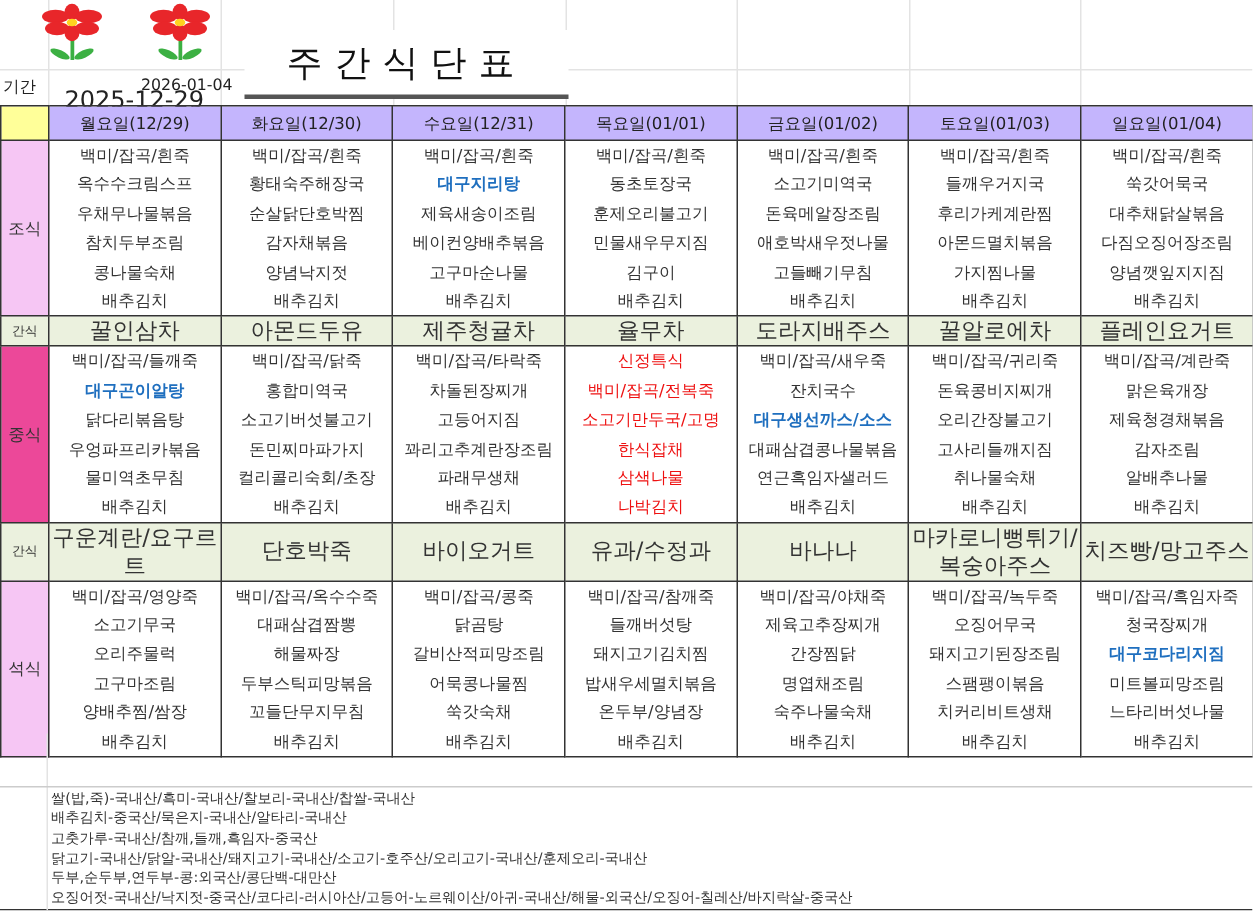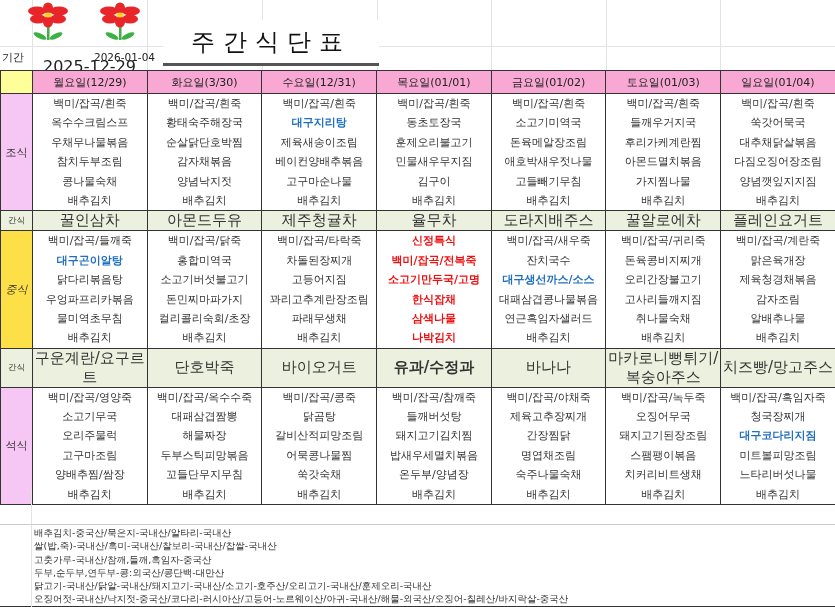--- a/index.html
+++ b/index.html
@@ -16,32 +16,32 @@
     font-family: "DejaVu Serif", serif; font-size: 24px; letter-spacing: 8px; color: #111; background: #fff; margin-top: 20px; }
 
   .period-label { position: absolute; left: 2px; top: 50px; font-size: 11px; color: #222; }
   .period-start { position: absolute; left: 43px; top: 57px; font-size: 16px; color: #222; }
   .period-end { position: absolute; left: 94px; top: 51px; font-size: 10.5px; color: #222; }
 
   table.menu { position: absolute; left: 0; top: 70px; border-collapse: collapse; table-layout: fixed; width: 835px; }
   table.menu td, table.menu th { border: 1px solid #333; text-align: center; vertical-align: middle; padding: 0; }
   col.lab { width: 32px; }
   col.day { width: 114.7px; }
-  th.dayhead { background: #f9a8d4; height: 23px; font-size: 11px; font-weight: normal; color: #222; border-top: 2px solid #333; margin-top: 23px; }
+  th.dayhead { background: #c4b5fd; height: 23px; font-size: 11px; font-weight: normal; color: #222; border-top: 2px solid #333; margin-top: 23px; }
   th.corner { background: #ffff99; border-top: 2px solid #333; }
   td.meal-label { font-size: 11px; color: #333; }
   td.lbl-breakfast { background: #f6c6f4; }
-  td.lbl-lunch { background: #fde047; font-style: italic; }
+  td.lbl-lunch { background: #ec4899; }
   td.lbl-dinner { background: #f6c6f4; }
   td.lbl-snack { background: #ebf1de; font-size: 8.5px; }
   td.snack { background: #ebf1de; height: 17px; font-size: 15px; color: #333; }
   td.meal { padding: 1px 0; }
   .item { display: block; height: 19.4px; line-height: 19.4px; font-size: 11px; color: #333; white-space: nowrap; overflow: hidden; }
   .blue { color: #1f6fbf; font-weight: bold; }
-  .red { color: #ee1111; font-weight: bold; }
+  .red { color: #ee1111; font-weight: normal; }
   .tiny { font-size: 7px; margin-top: 24px; }
 
   .notes { position: absolute; left: 0; top: 489px; width: 835px; height: 118px; border-bottom: 1px solid #333; }
   .notes .strip { position: absolute; left: 0; top: 0; width: 32px; height: 118px; border-right: 1px solid #e3e3e3; }
   .note-warning { position: absolute; left: 34px; top: 3px; font-size: 12.5px; font-weight: bold; color: #111; }
   .note-energy { position: absolute; left: 34px; top: 20px; font-size: 10.5px; color: #333; }
   .note-sep { position: absolute; left: 0; top: 35px; width: 835px; height: 1px; background: #ccc; }
   .origin-list { position: absolute; left: 34px; top: 37px; }
   .origin-line { display: block; font-size: 9.5px; line-height: 13.3px; color: #333; white-space: nowrap; }
 </style>
@@ -98,21 +98,21 @@
       <col class="day">
       <col class="day">
       <col class="day">
       <col class="day">
       <col class="day">
   </colgroup>
   <thead>
     <tr>
       <th class="corner"></th>
       <th class="dayhead">월요일(12/29)</th>
-      <th class="dayhead">화요일(3/30)</th>
+      <th class="dayhead">화요일(12/30)</th>
       <th class="dayhead">수요일(12/31)</th>
       <th class="dayhead">목요일(01/01)</th>
       <th class="dayhead">금요일(01/02)</th>
       <th class="dayhead">토요일(01/03)</th>
       <th class="dayhead">일요일(01/04)</th>
     </tr>
   </thead>
   <tbody>
 
     <tr>
@@ -316,20 +316,20 @@
         <span class="item">배추김치</span>
       </td>
     </tr>
   </tbody>
 </table>
 
 <div class="notes">
   <div class="strip"></div>
   <div class="note-sep"></div>
   <div class="origin-list">
+    <span class="origin-line">쌀(밥,죽)-국내산/흑미-국내산/찰보리-국내산/찹쌀-국내산</span>
     <span class="origin-line">배추김치-중국산/묵은지-국내산/알타리-국내산</span>
-    <span class="origin-line">쌀(밥,죽)-국내산/흑미-국내산/찰보리-국내산/찹쌀-국내산</span>
     <span class="origin-line">고춧가루-국내산/참깨,들깨,흑임자-중국산</span>
+    <span class="origin-line">닭고기-국내산/닭알-국내산/돼지고기-국내산/소고기-호주산/오리고기-국내산/훈제오리-국내산</span>
     <span class="origin-line">두부,순두부,연두부-콩:외국산/콩단백-대만산</span>
-    <span class="origin-line">닭고기-국내산/닭알-국내산/돼지고기-국내산/소고기-호주산/오리고기-국내산/훈제오리-국내산</span>
     <span class="origin-line">오징어젓-국내산/낙지젓-중국산/코다리-러시아산/고등어-노르웨이산/아귀-국내산/해물-외국산/오징어-칠레산/바지락살-중국산</span>
   </div>
 </div>
 
 </body></html>

